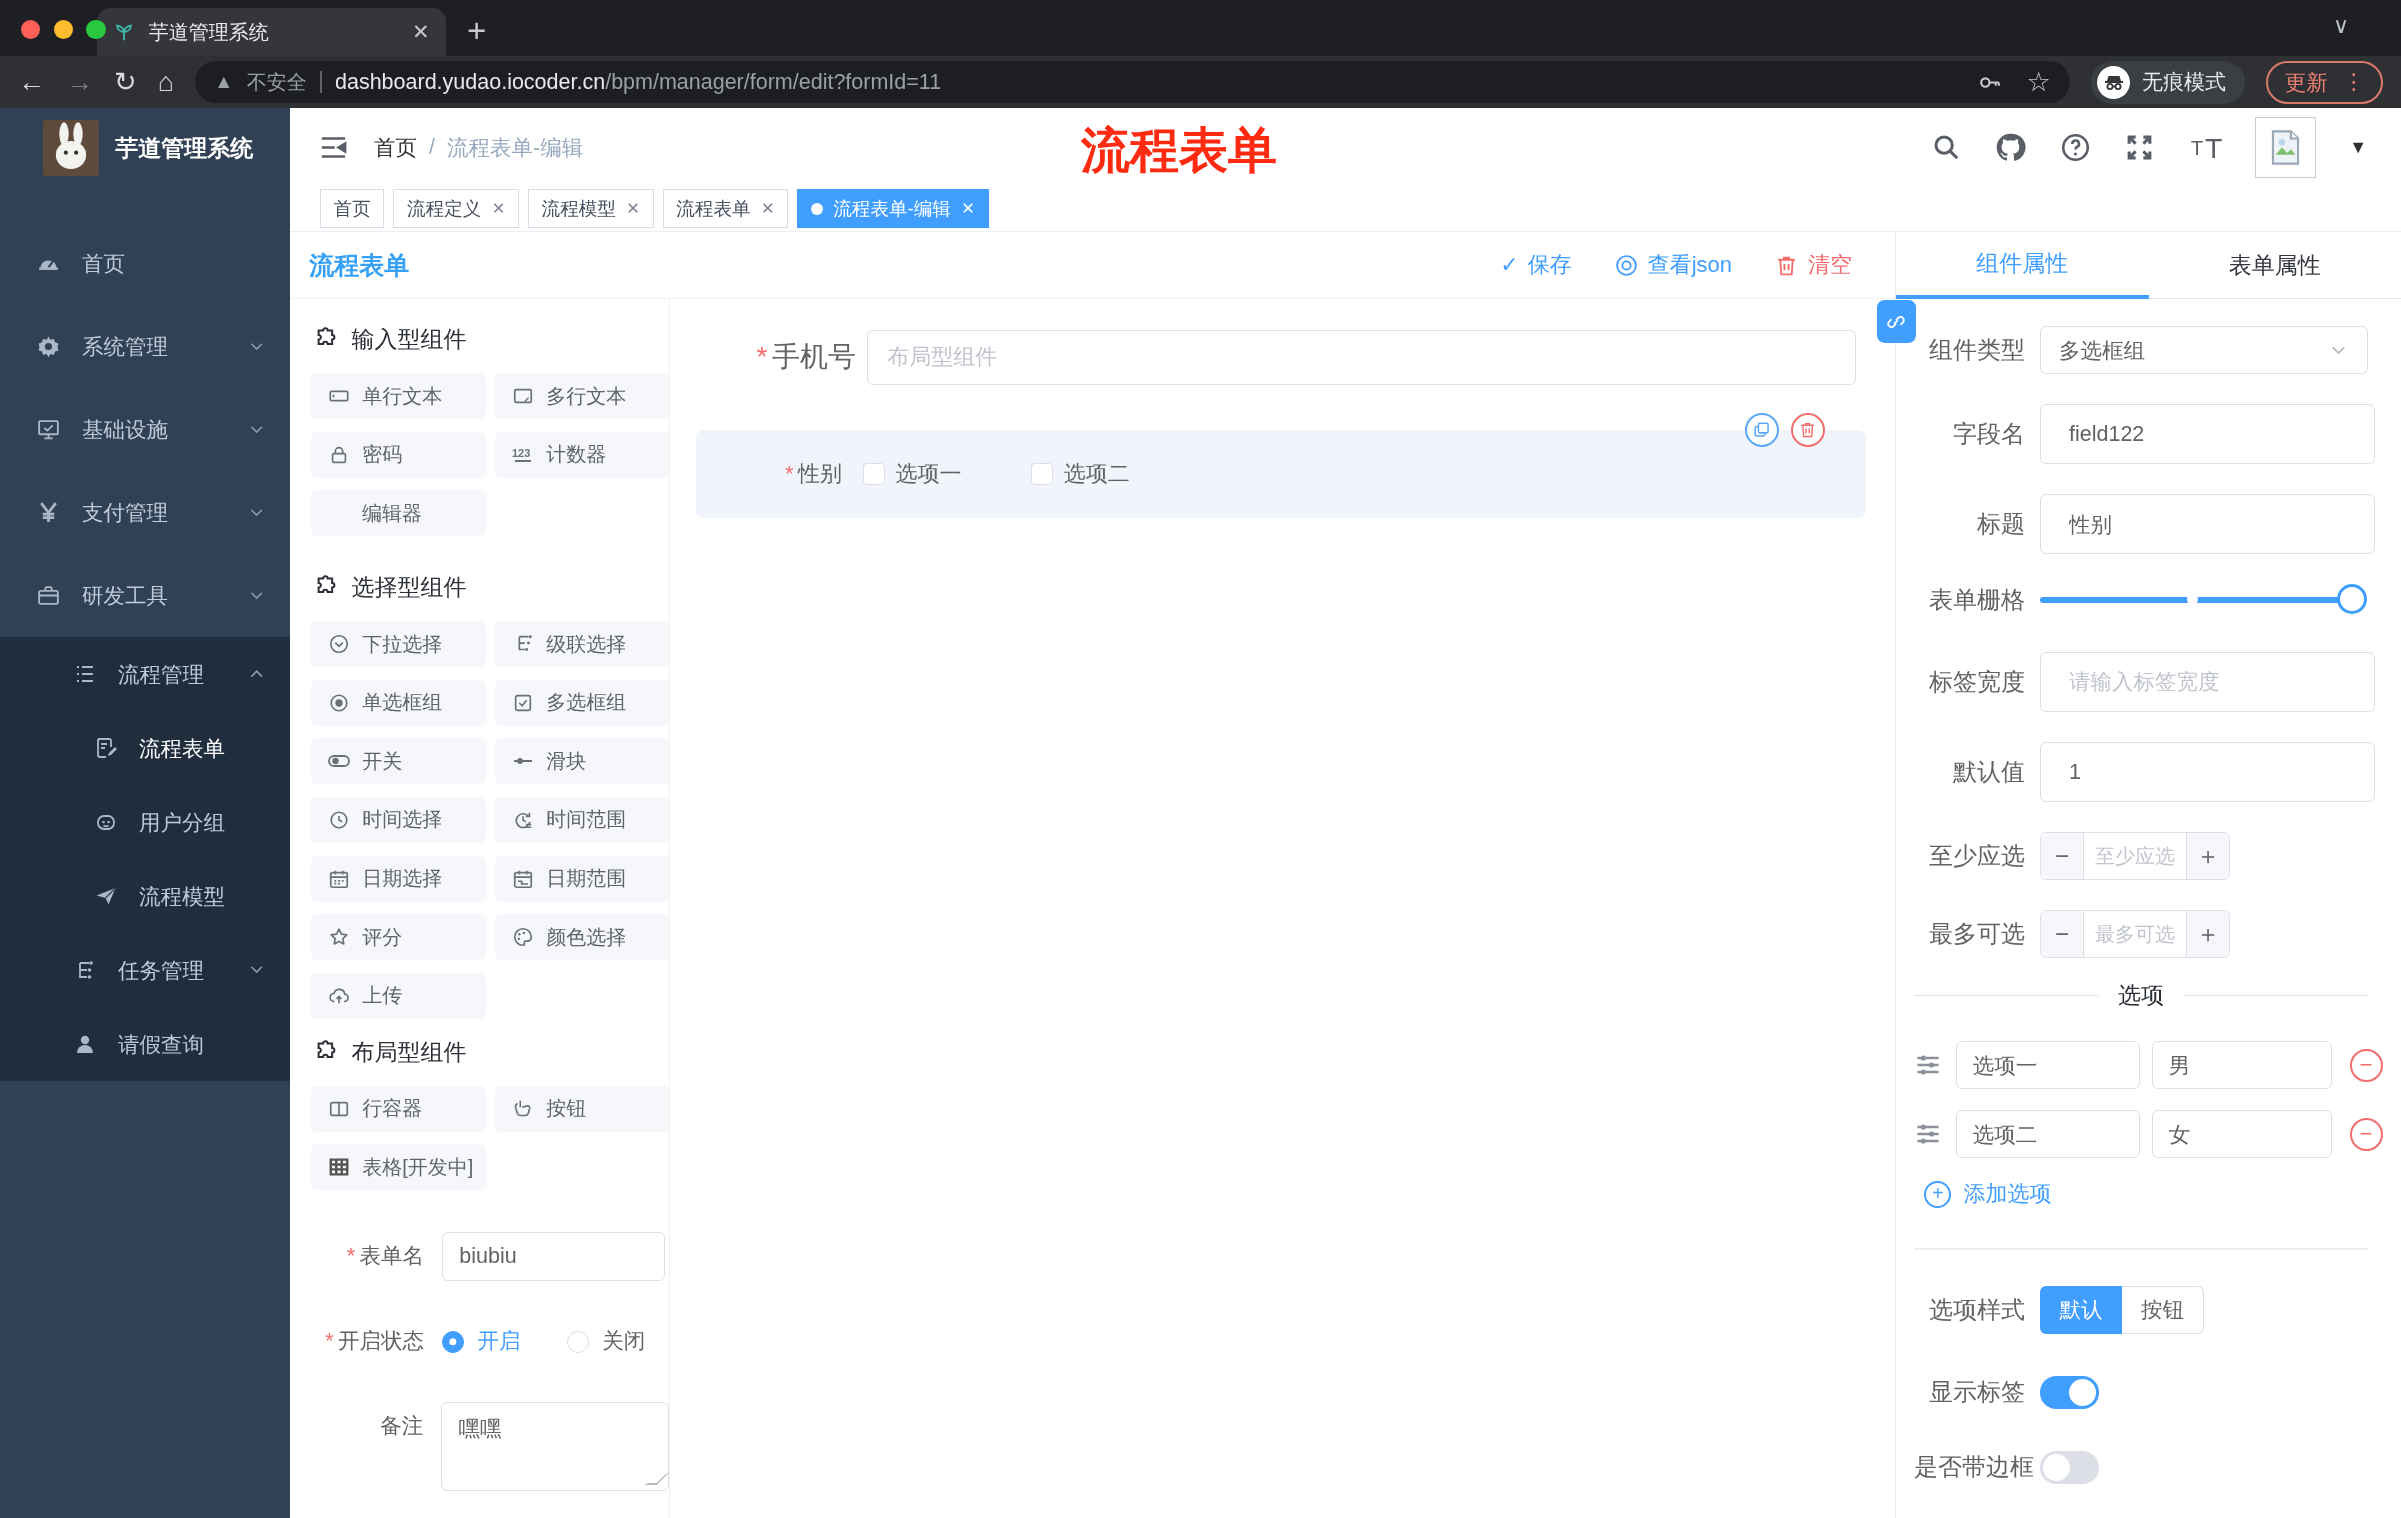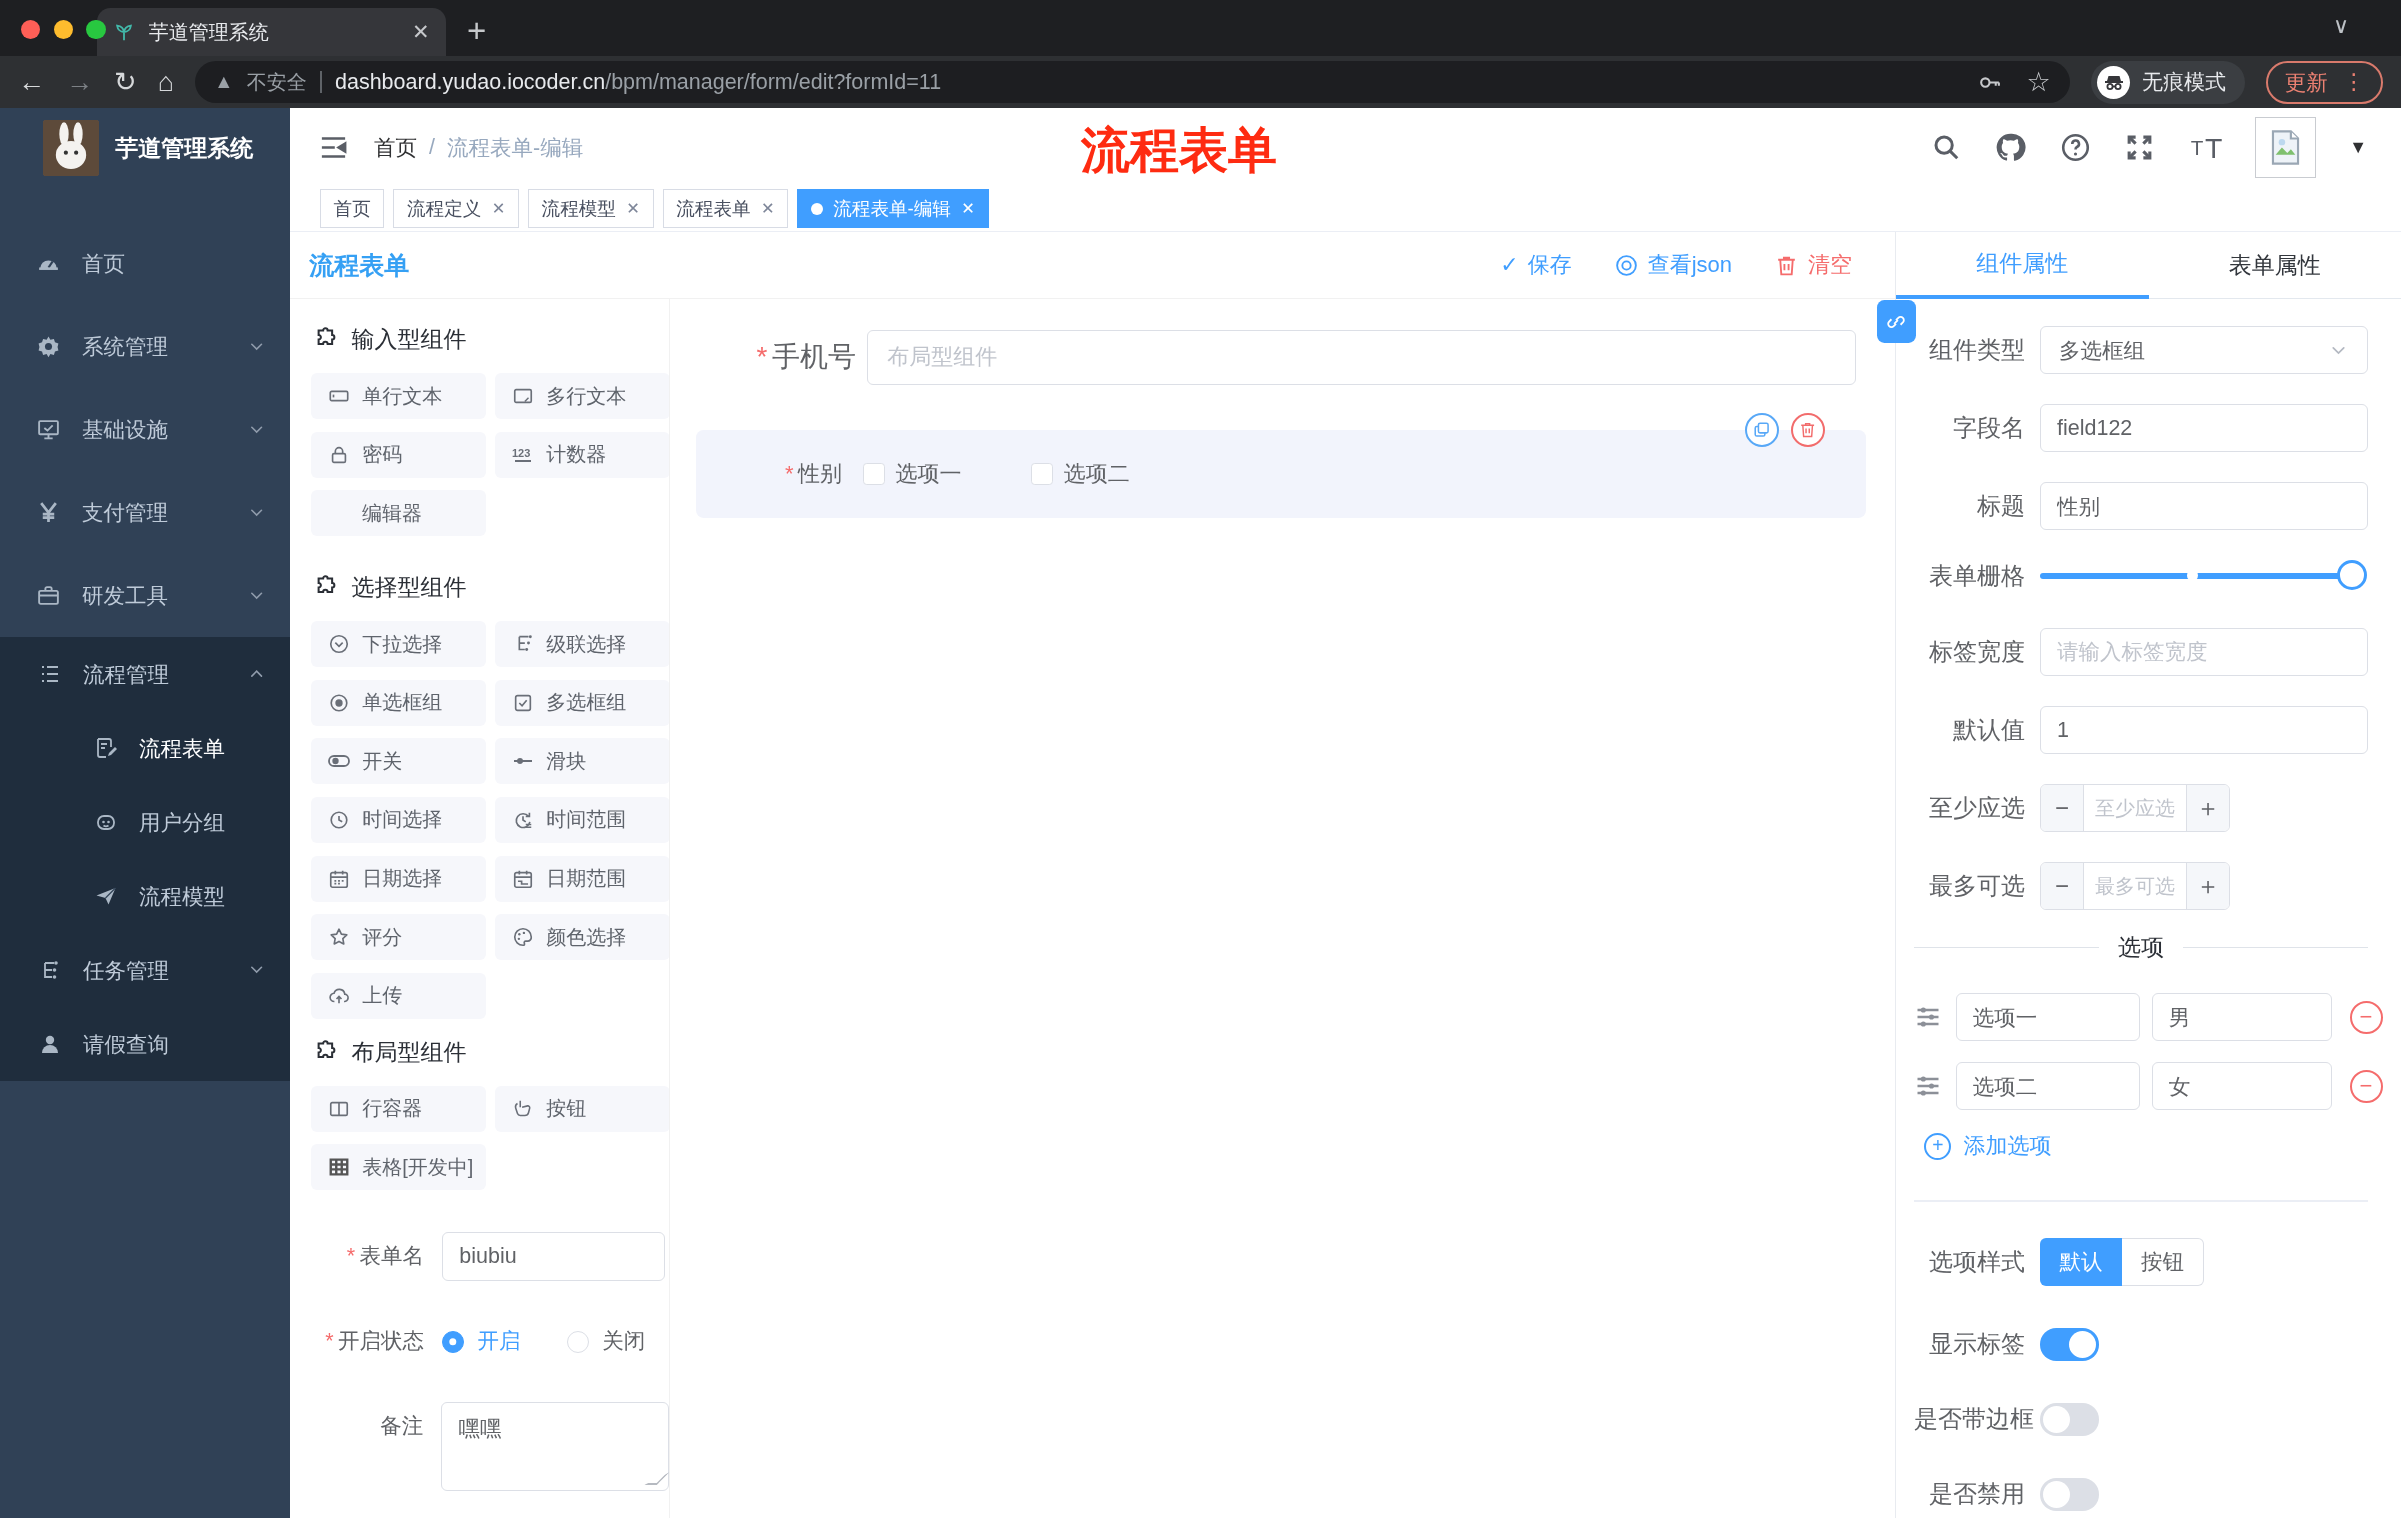--- a/index.html
+++ b/index.html
@@ -34,21 +34,21 @@
 
   
   .app{flex:1;display:flex;min-height:0;}
   .sidebar{width:290px;background:#304156;color:#bfcbd9;flex:none;display:flex;flex-direction:column;}
   .slogo{height:80px;display:flex;align-items:center;gap:16.3px;padding-left:43px;flex:none;}
   .logoimg{width:56px;height:56px;background:#6b5647;border-radius:3px;display:grid;place-items:center;overflow:hidden;}
   .slogo .t{color:#fff;font-size:23px;font-weight:bold;}
   .mi{height:83px;display:flex;align-items:center;gap:21px;padding-left:36px;font-size:21.5px;position:relative;}
   .mi .chev{position:absolute;right:24px;color:#8f9bab;}
   .submenu{background:#1f2d3d;}
-  .mi.l2{height:74px;padding-left:38px;}
+  .mi.l2{height:74px;padding-left:73px;}
   .mi.l3{height:74px;padding-left:94px;}
   .mi.active{color:#ffffff;}
   .mi .micon{color:#aab7c5;flex:none;}
 
   .main{flex:1;display:flex;flex-direction:column;min-width:0;}
   .navbar{height:78px;display:flex;align-items:center;padding:0 34px 0 28px;position:relative;background:#fff;flex:none;}
   .burger{color:#5a5e66;margin-right:25px;}
   .bc{font-size:21.5px;display:flex;gap:12px;align-items:center;}
   .bc .b1{color:#303133;}
   .bc .sep{color:#97a8be;}
@@ -114,21 +114,21 @@
   .ptabs{height:67px;display:flex;flex:none;}
   .ptab{flex:1;display:grid;place-items:center;font-size:23px;}
   .ptab.on{color:#409eff;border-bottom:4.5px solid #409eff;}
   .ptab.off{color:#33373d;border-bottom:1.5px solid #e3e8ee;}
   .linktab{position:absolute;left:-19.3px;top:68px;width:39px;height:43px;background:#409eff;border-radius:7.4px;display:grid;place-items:center;color:#fff;z-index:6;}
   .pbody{flex:1;padding:27px 33px 0 18px;overflow:hidden;}
   .prow{display:flex;align-items:center;margin-bottom:30px;}
   .plabel{width:111px;text-align:right;font-size:24px;color:#606266;margin-right:15px;white-space:nowrap;flex:none;}
   .pctl{flex:1;height:48px;border:1.5px solid #dcdfe6;border-radius:6px;display:flex;align-items:center;padding:0 18px;font-size:21.5px;color:#606266;background:#fff;position:relative;}
   .pctl .chevdn{margin-left:auto;color:#b4b9c2;}
-  input.pfree{flex:1;height:48px;border:1.5px solid #dcdfe6;border-radius:6px;font-size:21.5px;color:#606266;padding:0 16px;font-family:inherit;outline:none;background:#fff;}
+  input.pfree{flex:1;height:60px;border:1.5px solid #dcdfe6;border-radius:6px;font-size:21.5px;color:#606266;padding:0 28px;font-family:inherit;outline:none;background:#fff;}
   input.pfree::placeholder{color:#c0c4cc;}
   .strack{flex:1;height:6px;background:#409eff;border-radius:3px;position:relative;margin-right:7.4px;}
   .sdot{position:absolute;left:46%;top:-3px;width:11px;height:11px;border-radius:50%;background:#fff;}
   .shandle{position:absolute;right:-6px;top:-12.6px;width:30px;height:30px;border-radius:50%;background:#fff;border:3.7px solid #409eff;}
   .pstep{display:flex;width:190px;height:48px;border:1.5px solid #dcdfe6;border-radius:6px;overflow:hidden;}
   .sbtn{width:43px;background:#f5f7fa;display:grid;place-items:center;font-size:24px;color:#606266;flex:none;}
   .sbtn.l{border-right:1.5px solid #dcdfe6;}
   .sbtn.r{border-left:1.5px solid #dcdfe6;}
   .sval{flex:1;display:grid;place-items:center;font-size:20px;color:#c0c4cc;background:#fff;white-space:nowrap;}
   .pdivider{display:flex;align-items:center;gap:19.3px;margin:6px 0 30px;}

